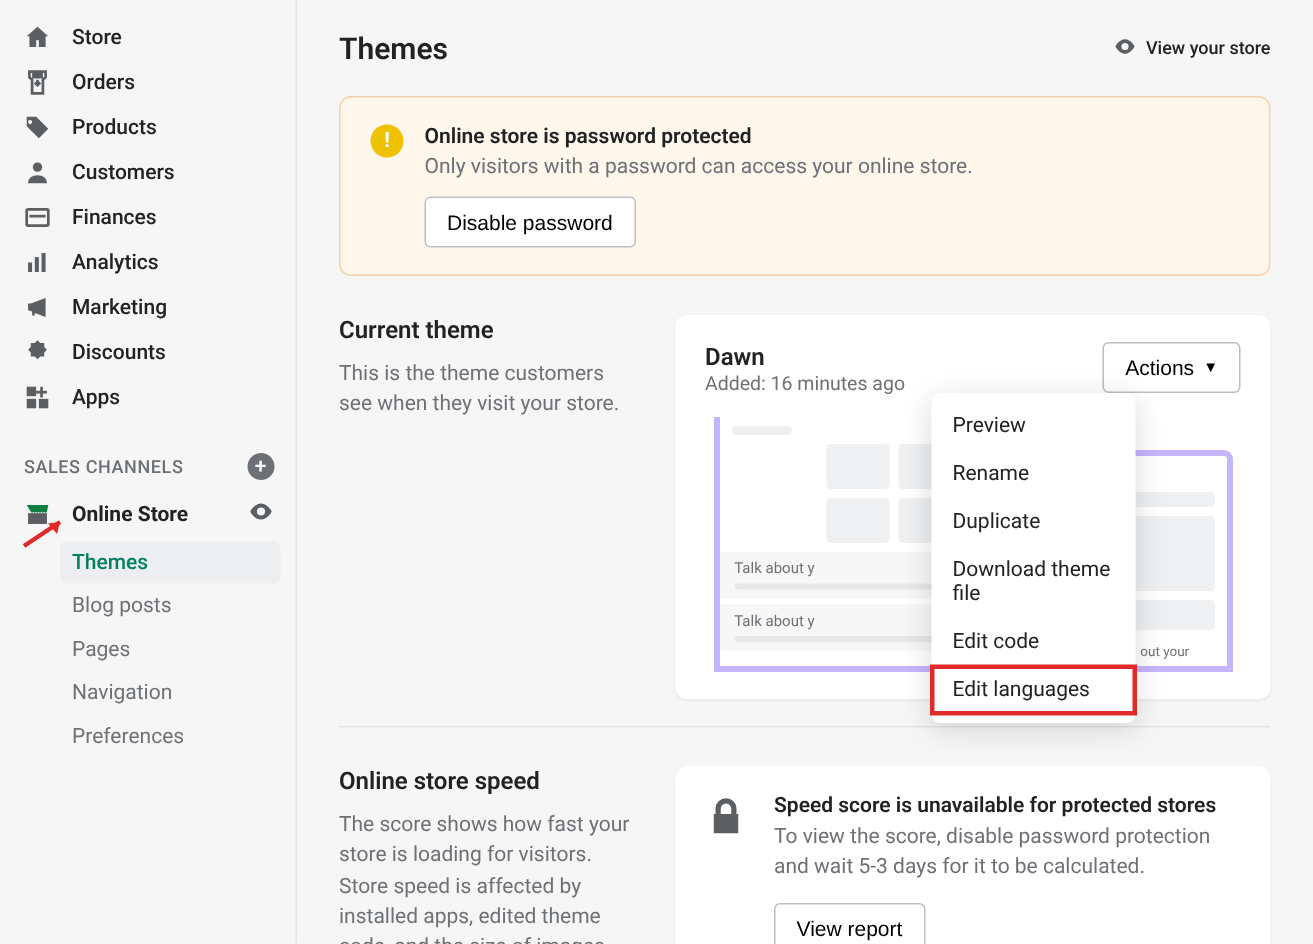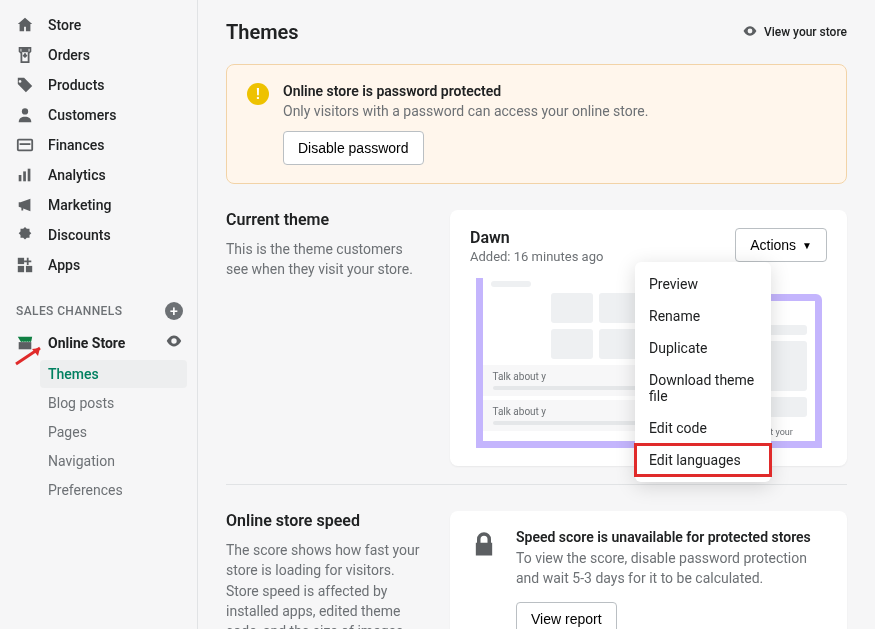--- a/index.html
+++ b/index.html
@@ -135,37 +135,37 @@
   .theme-added { color:#6d7175; font-size:13px; margin-top:2px; }
   .theme-actions { display:flex; gap:10px; align-items:center; }
   .caret { font-size:10px; }
 
   .preview-wrap {
     height:170px; background:#fff; border-radius:4px;
     display:flex; gap:16px; justify-content:center; align-items:flex-end;
     overflow:hidden; padding-top:10px;
   }
   .mock-window {
-    width:240px; border:7px solid #c4b5fd; border-radius:6px 6px 0 0;
+    width:240px; border:4px solid #c4b5fd; border-radius:6px 6px 0 0;
     background:#fff; flex-shrink:0;
   }
   .mock-window.small { width:90px; }
   .mock-bar { display:flex; gap:4px; padding:6px 8px; }
   .dot{width:6px;height:6px;border-radius:50%;background:#dcdfe3;}
   .mock-body{ padding:6px 8px; }
   .mock-row{ display:flex; gap:6px; margin-bottom:6px; justify-content:center;}
   .tile{ background:#eef0f2; border-radius:3px; }
   .t-a{width:42px;height:30px;} .t-b{width:42px;height:30px;}
   .mock-strip{ background:#f7f7f8; padding:6px 10px; margin:4px -8px; font-size:10px; color:#6d7175;}
   .mock-strip .line{height:4px;background:#e5e7e9;border-radius:2px;margin-top:4px;}
   .mock-caption{font-size:9px;color:#6d7175;text-align:center;padding:4px;}
 
   .dropdown {
     position:absolute;
-    top:52px; right:76px;
+    top:52px; right:90px;
     width:136px;
     background:#fff;
     border-radius:6px;
     box-shadow:0 4px 20px rgba(0,0,0,.15);
     padding:6px 0;
     z-index:5;
   }
   .dropdown .dd-item {
     padding:8px 14px; cursor:pointer; font-size:14px;
   }

